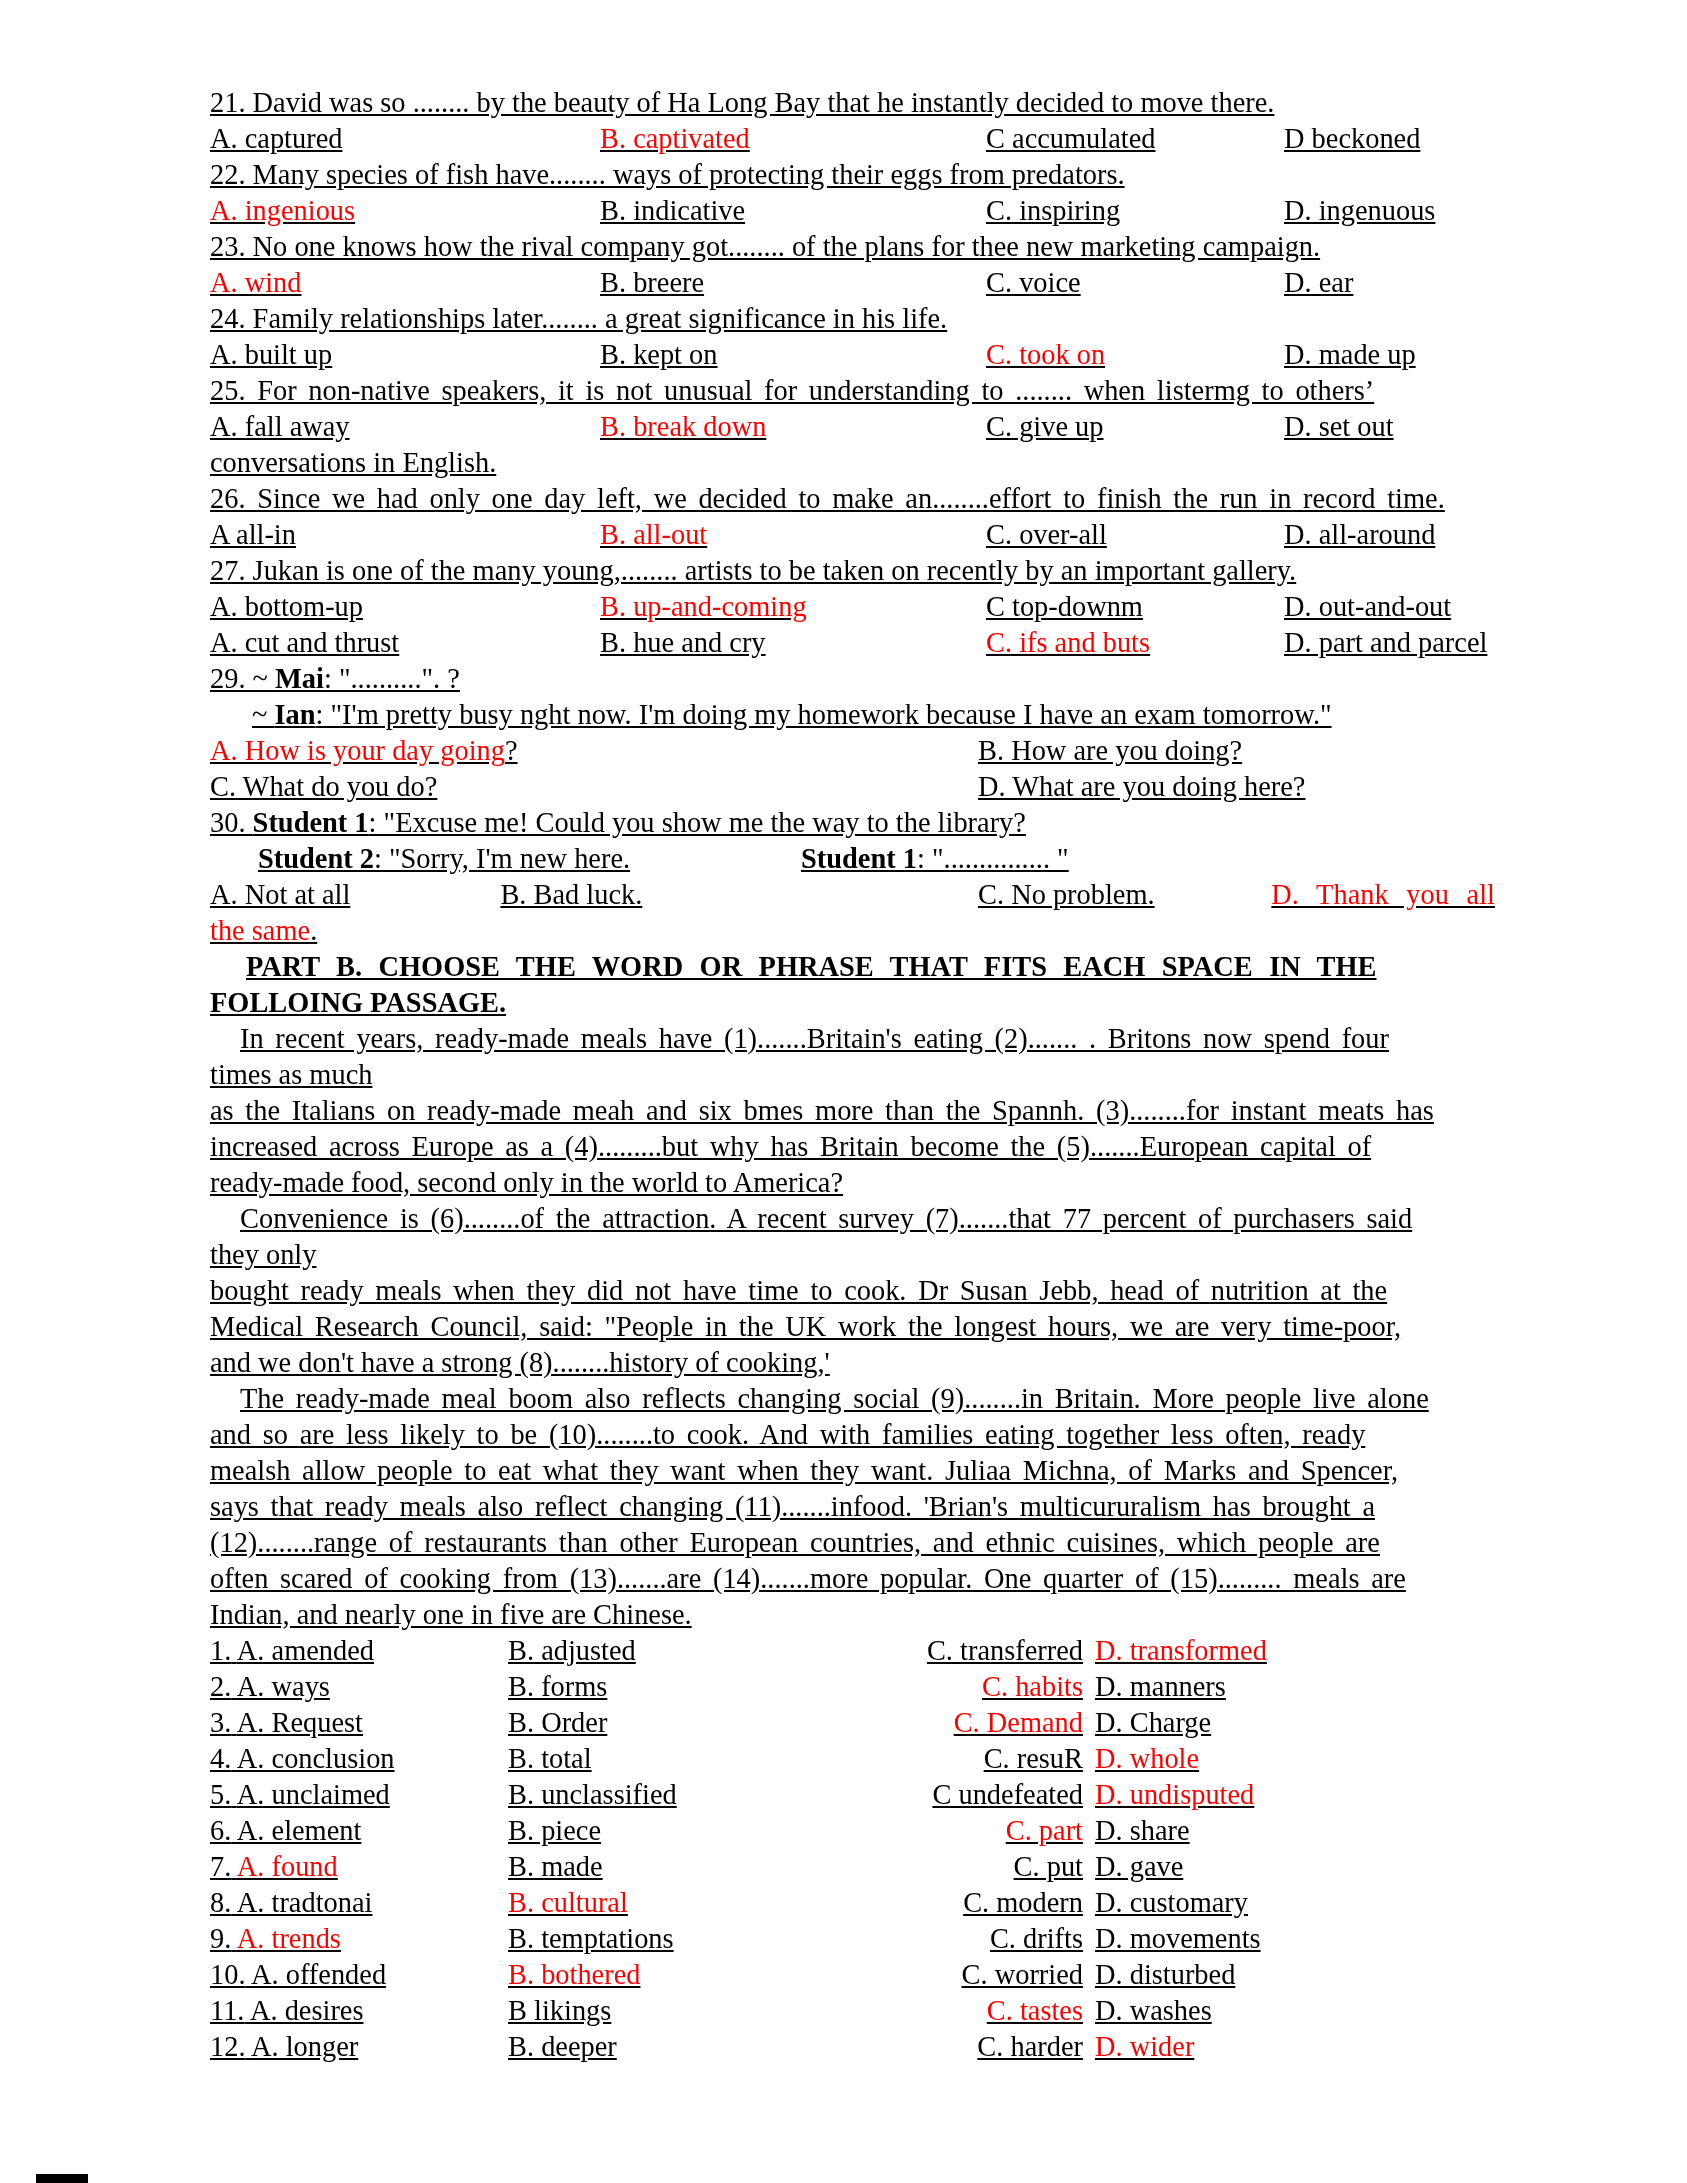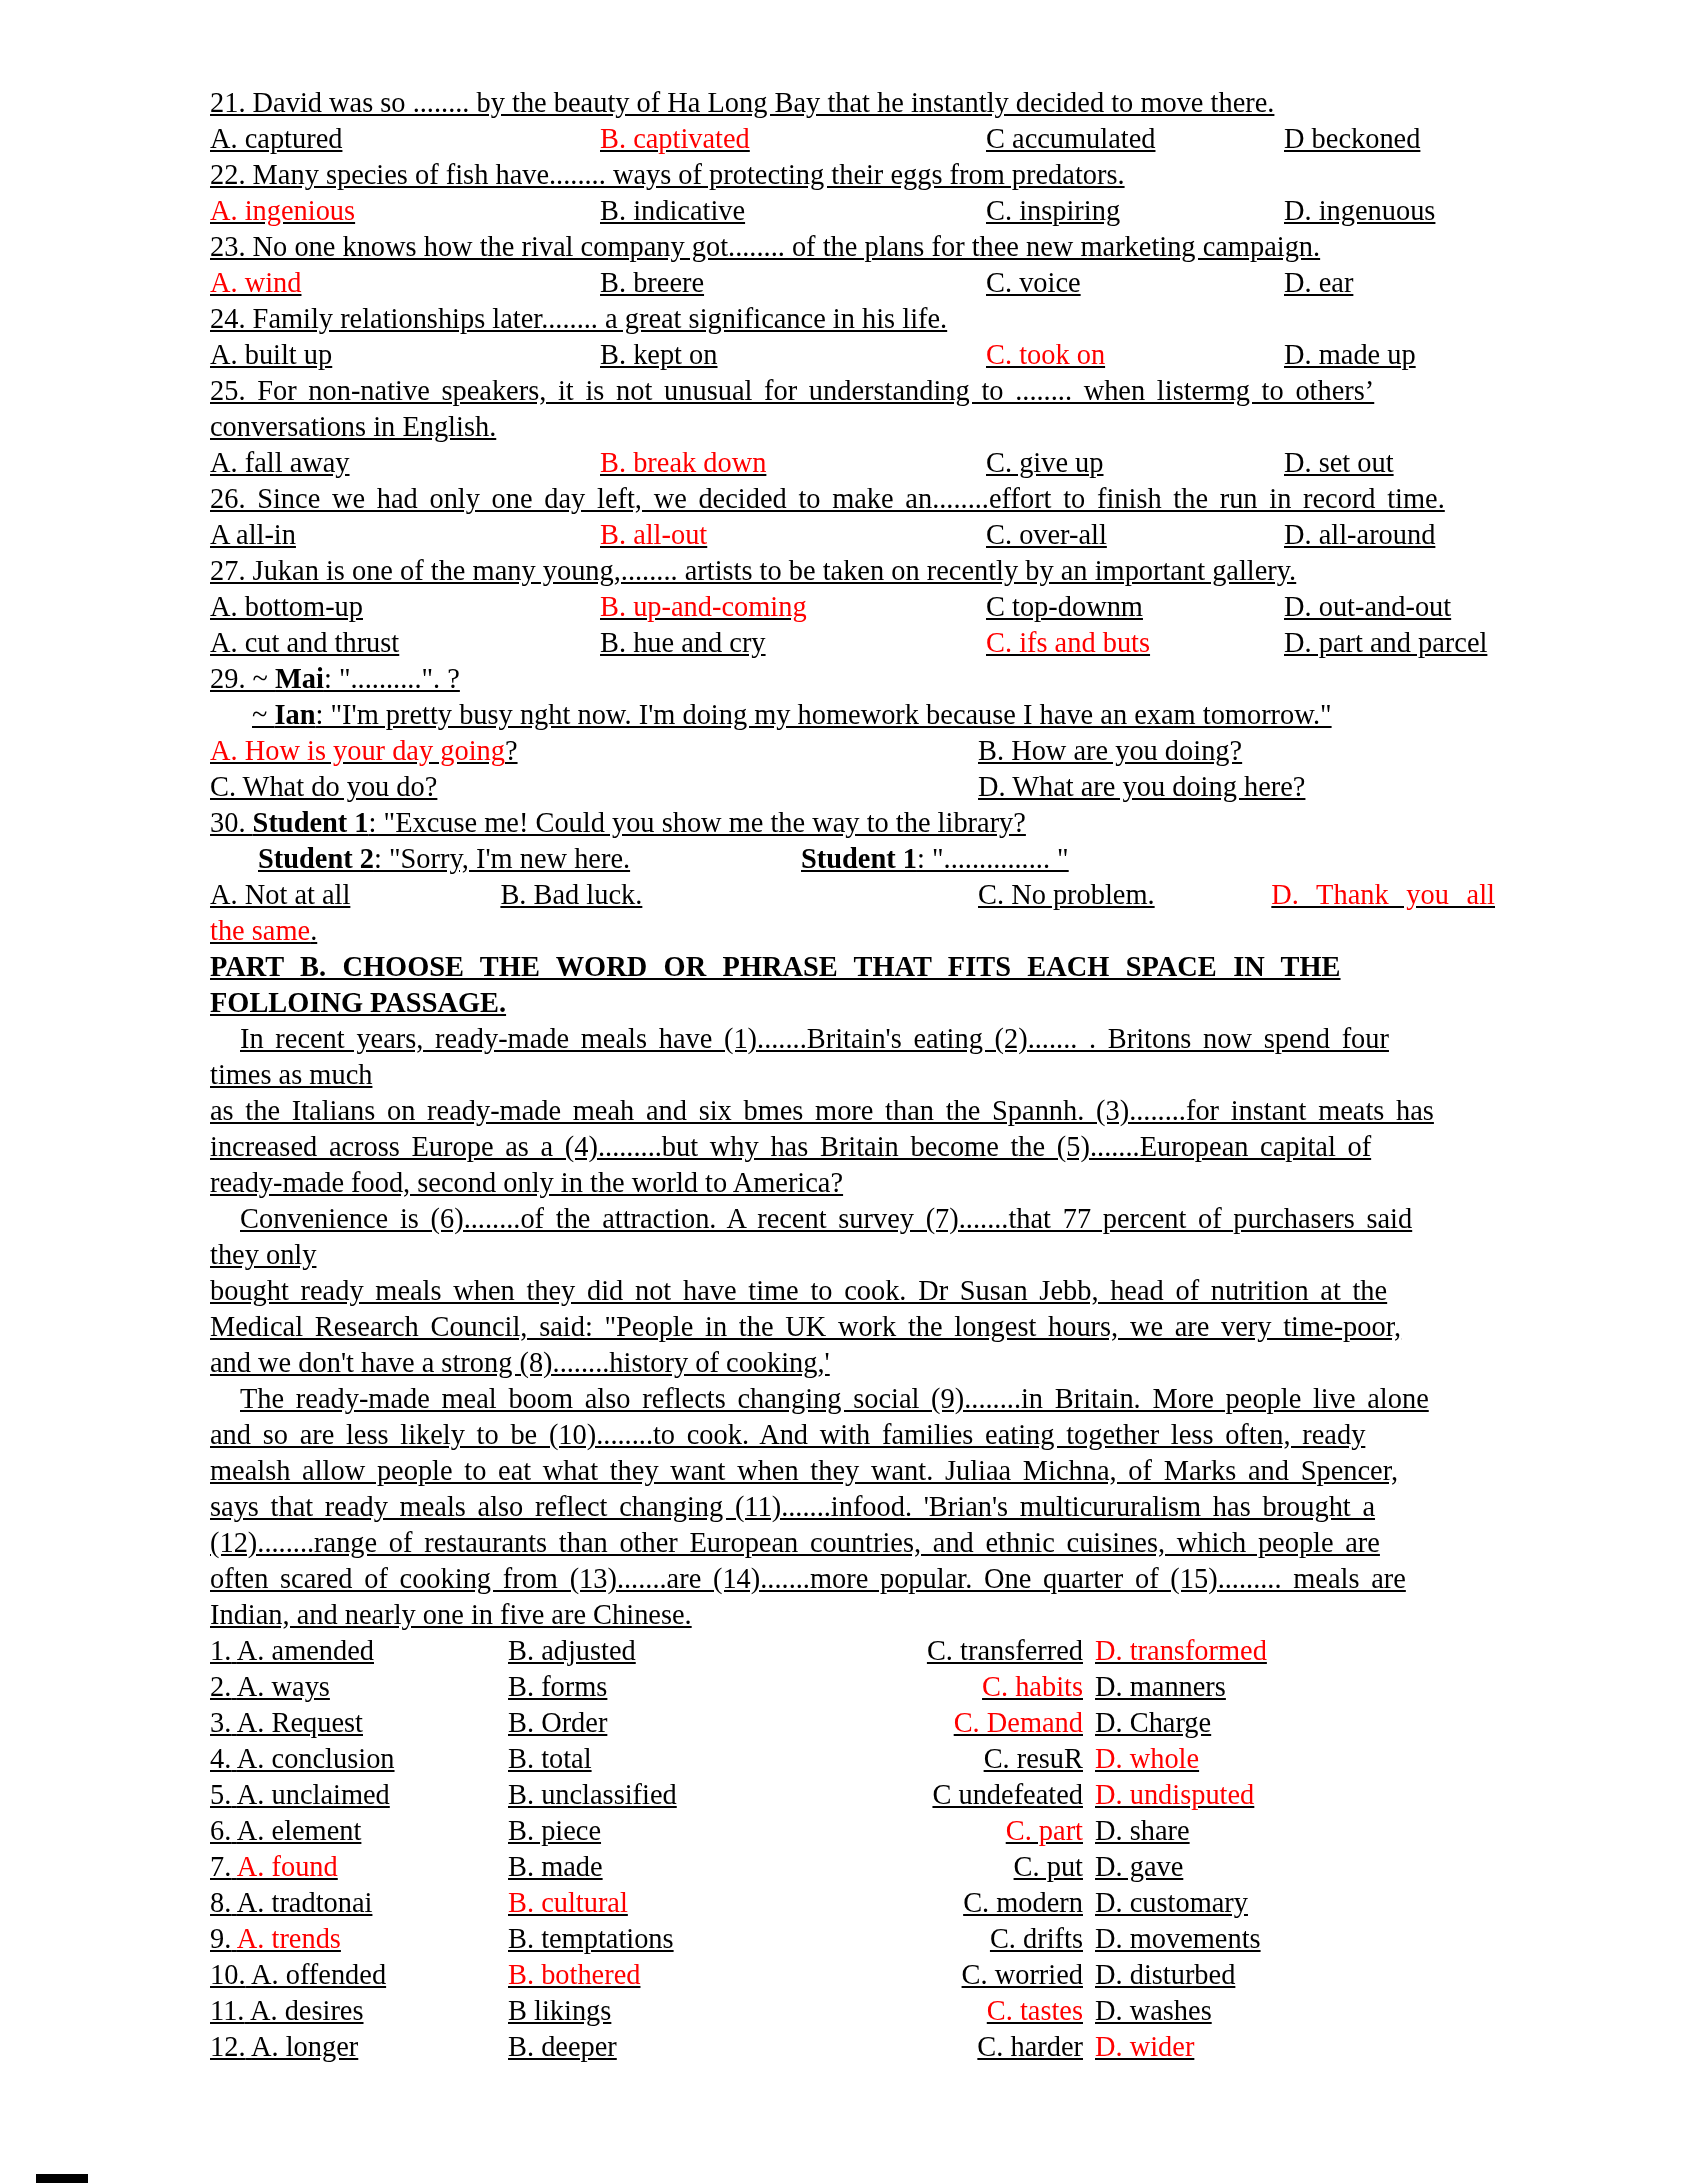--- a/index.html
+++ b/index.html
@@ -22,21 +22,21 @@
     line-height: 36px;
     white-space: nowrap;
     text-decoration: underline;
   }
   .row { display: flex; gap: 12px; }
   .b  { font-weight: bold; }
   .hl { color: var(--hl, #ff0000); }
 
   
   .just  { word-spacing: 4.6px; }
-  .justw { word-spacing: 9.3px; }
+  .justw { word-spacing: 9.3px; margin-left: 36px; }
   .dw    { word-spacing: 10.6px; }
 
   
   .ind  { padding-left: 30px; }
   .ind2 { padding-left: 42px; }
   .inds { padding-left: 48px; }
 
   
   .opt4 .c1 { width: 378px; }
   .opt4 .c2 { width: 374px; }
@@ -102,27 +102,27 @@
 
     <div class="ln">24. Family relationships later........ a great significance in his life.</div>
     <div class="ln row opt4">
       <span class="c1">A. built up</span>
       <span class="c2">B. kept on</span>
       <span class="c3 hl">C. took on</span>
       <span class="c4">D. made up</span>
     </div>
 
     <div class="ln just">25. For non-native speakers, it is not unusual for understanding to ........ when listermg to others’</div>
-    <div class="ln">conversations in English.</div>
     <div class="ln row opt4">
       <span class="c1">A. fall away</span>
       <span class="c2 hl">B. break down</span>
       <span class="c3">C. give up</span>
       <span class="c4">D. set out</span>
     </div>
+    <div class="ln">conversations in English.</div>
 
     <div class="ln just">26. Since we had only one day left, we decided to make an........effort to finish the run in record time.</div>
     <div class="ln row opt4">
       <span class="c1">A all-in</span>
       <span class="c2 hl">B. all-out</span>
       <span class="c3">C. over-all</span>
       <span class="c4">D. all-around</span>
     </div>
 
     <div class="ln">27. Jukan is one of the many young,........ artists to be taken on recently by an important gallery.</div>

